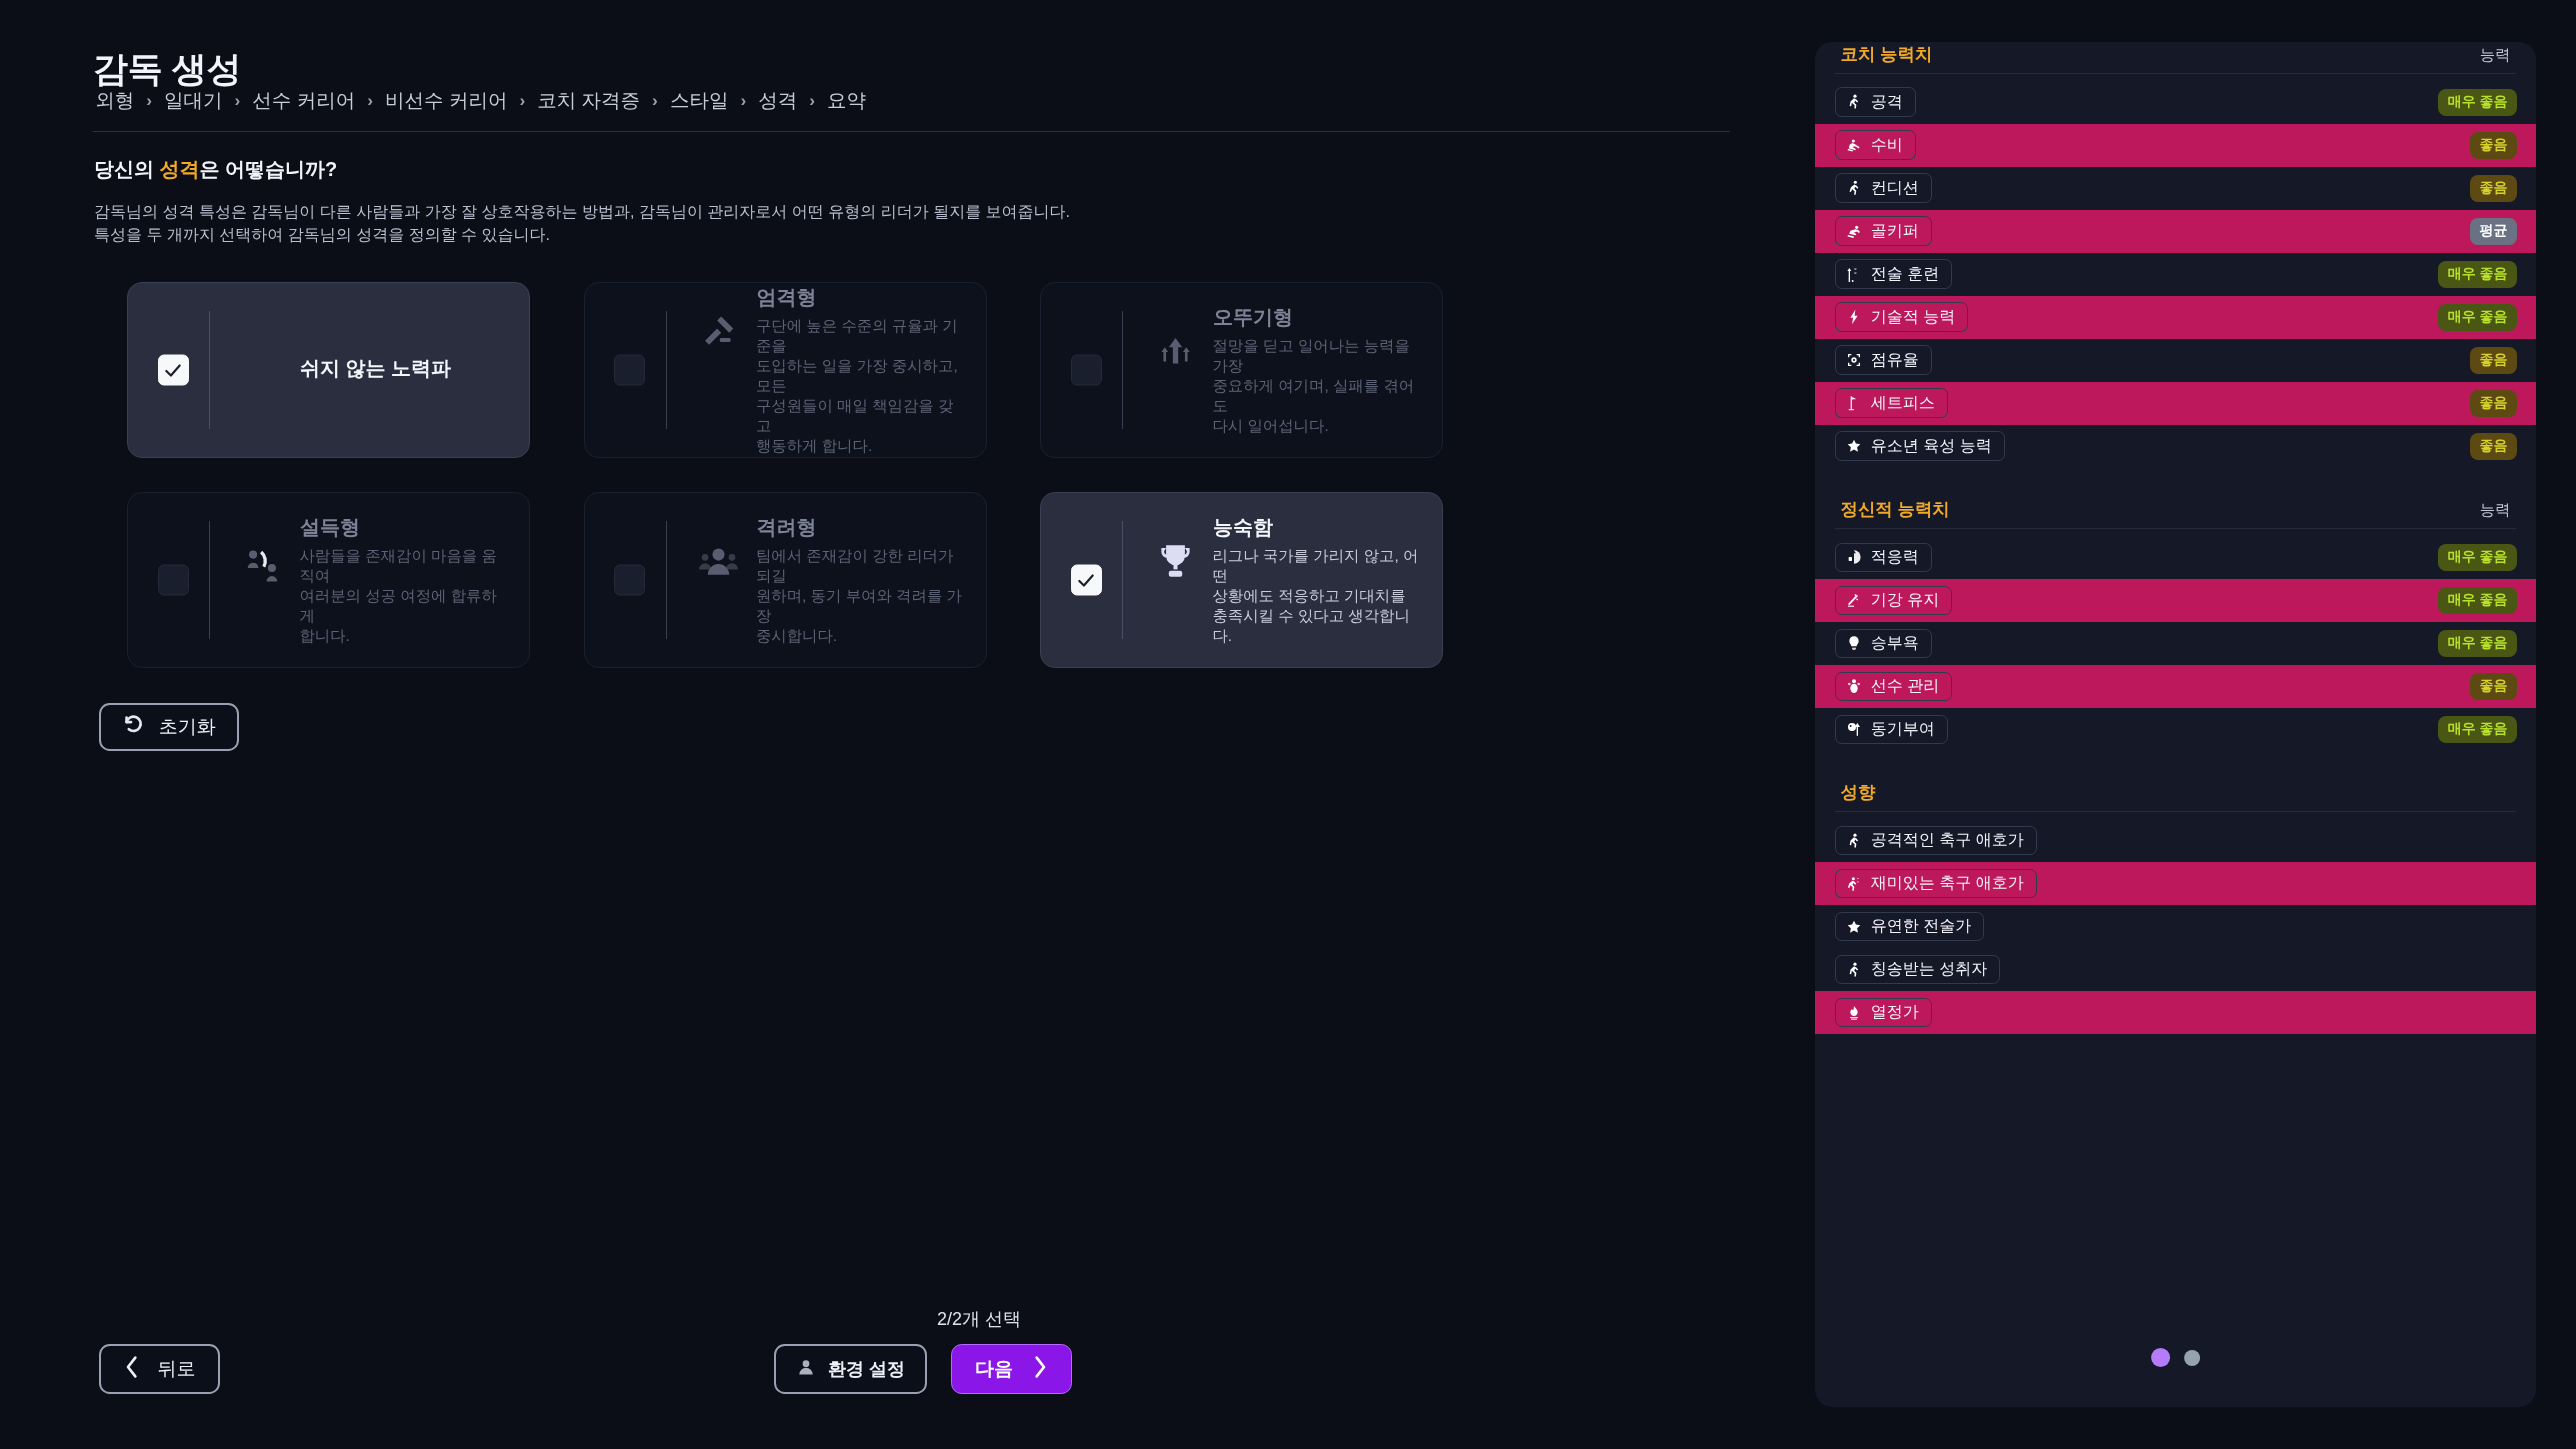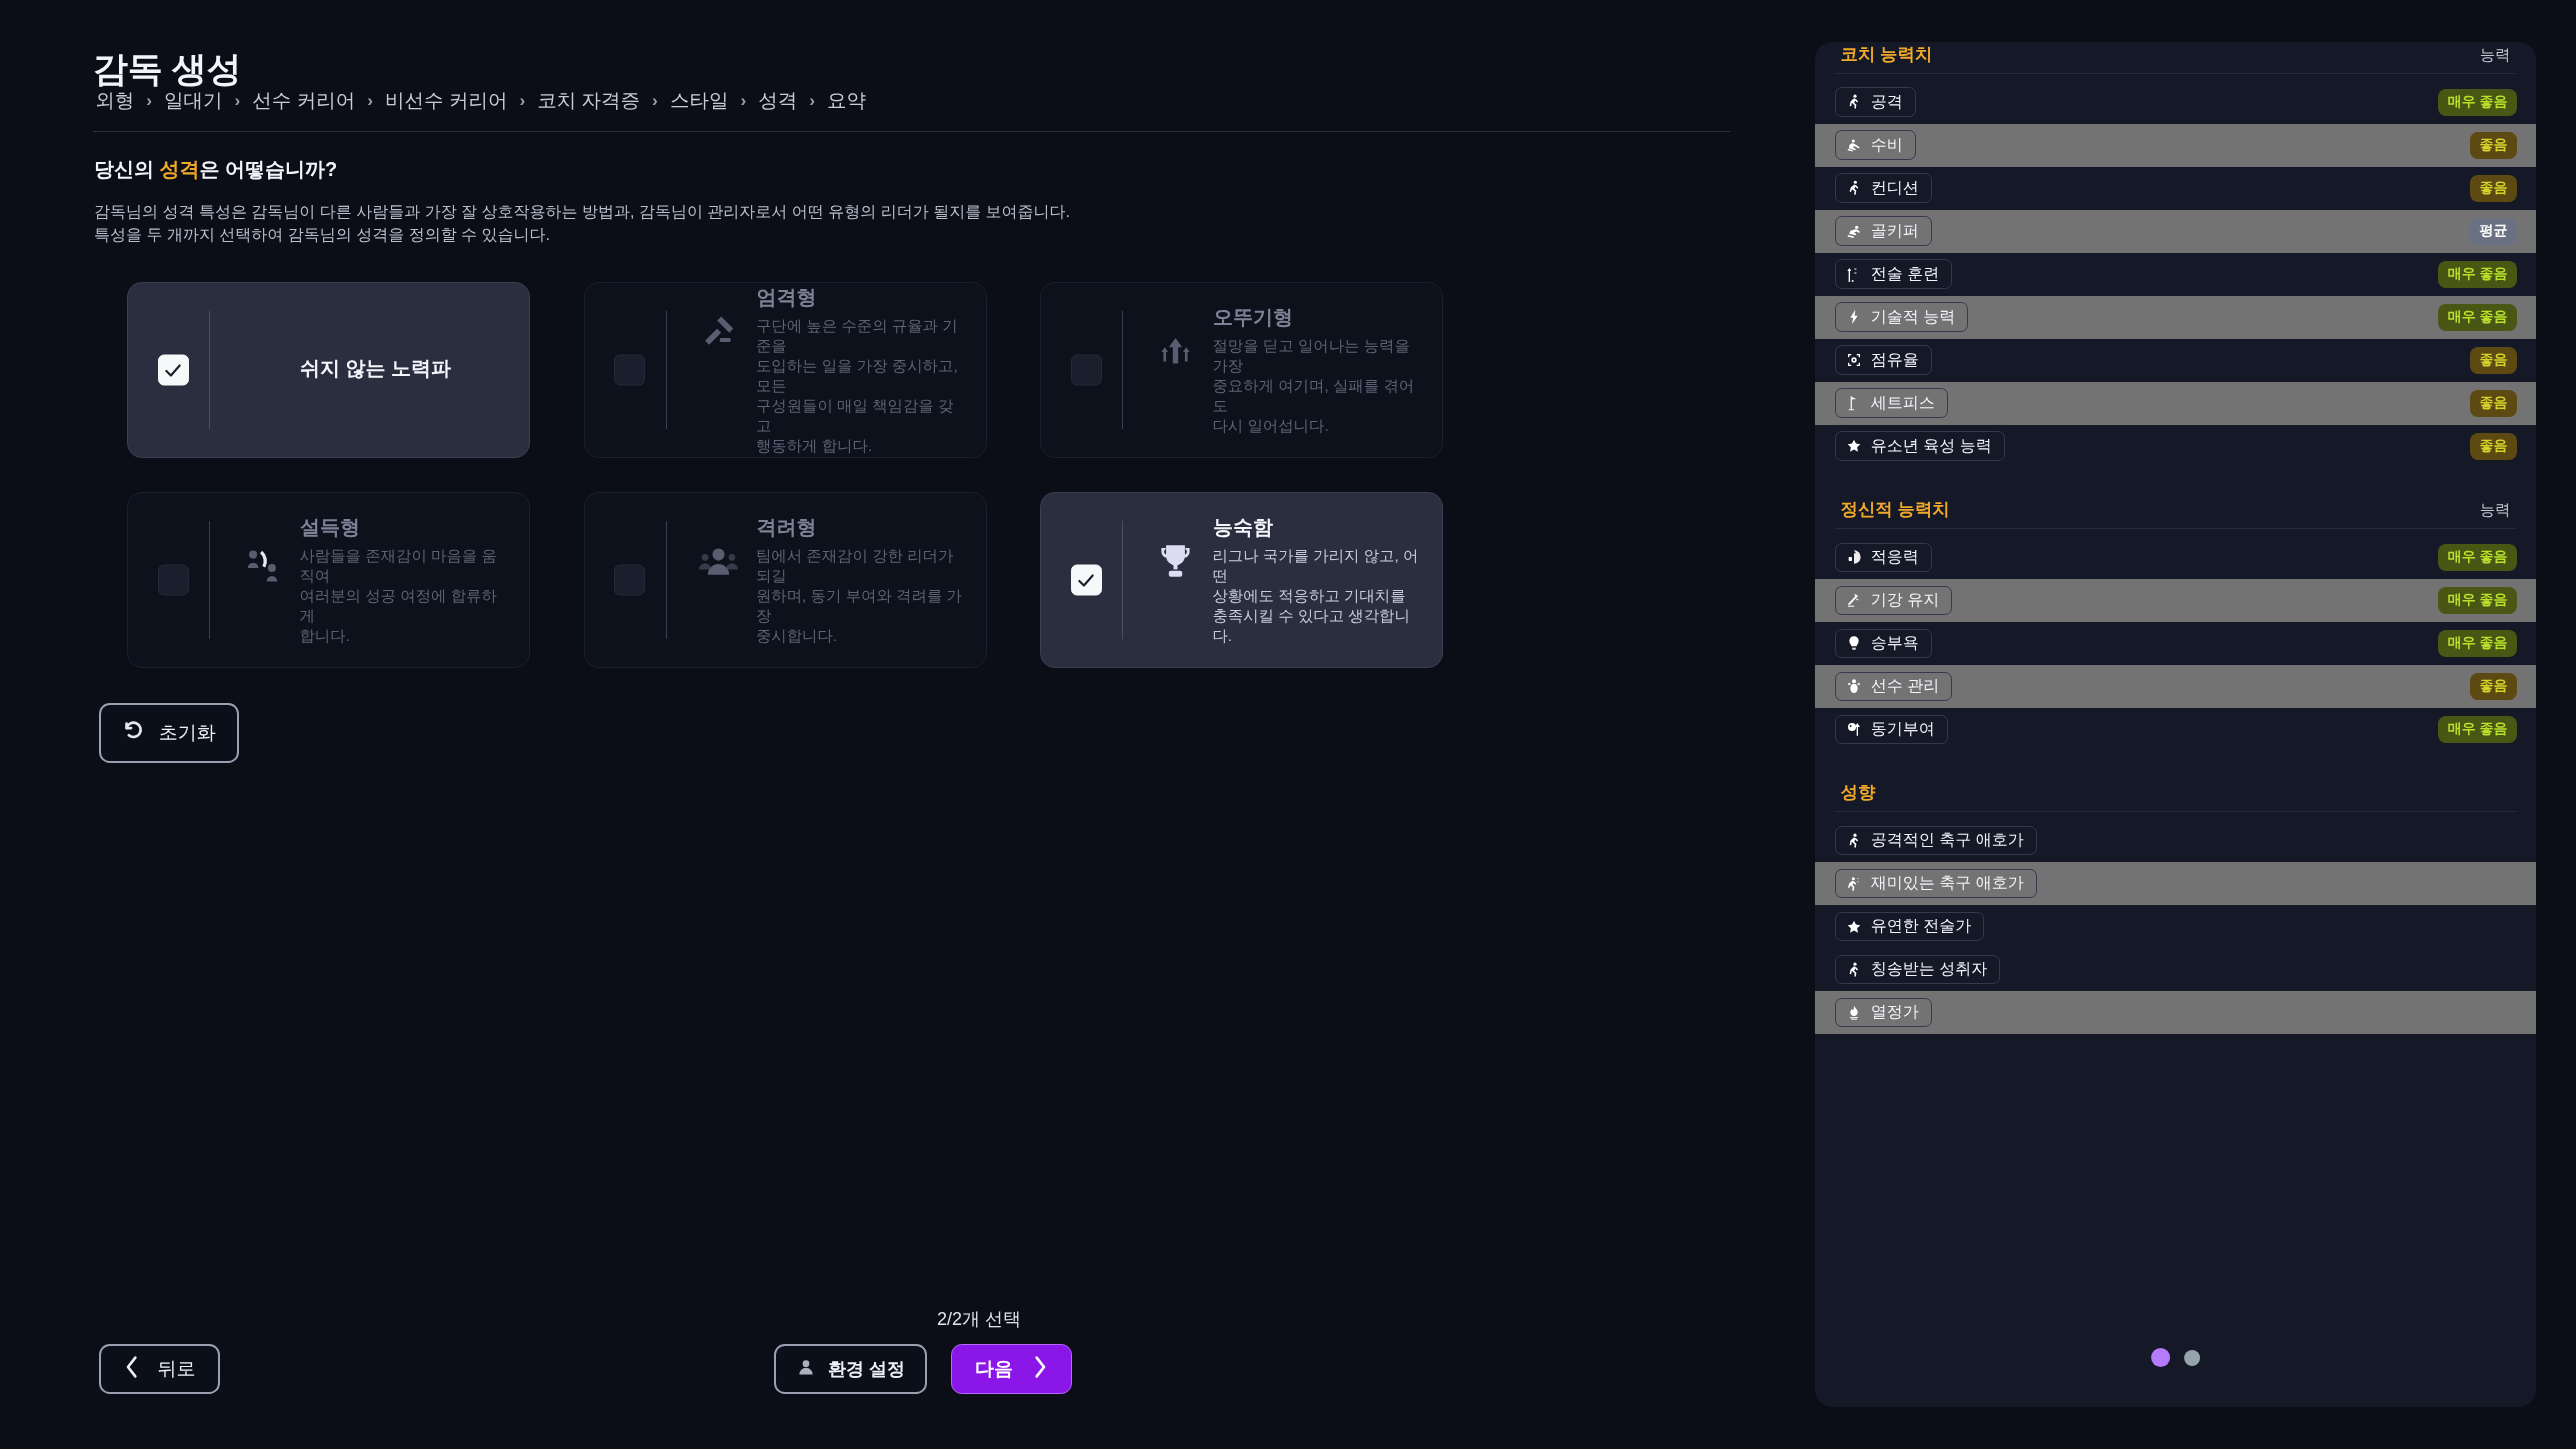--- a/index.html
+++ b/index.html
@@ -95,21 +95,21 @@
     font-size: 15.4px; line-height: 1.30; color: #5d6376; white-space: pre-line;
     padding-top: 1.3px;
   }
   .card.selected .cdesc { color: #c9cdda; }
   .card.selected .cicon svg { fill: #dcdcf2; }
   .card .cicon svg { fill: #585e70; }
 
   
   .reset-btn {
     position: absolute; left: 99px; top: 703px;
-    height: 60px; padding: 0 21.5px;
+    height: 48px; padding: 0 21.5px;
     display: inline-flex; align-items: center; gap: 14.8px;
     border: 2px solid #9aa0b2; border-radius: 10.7px;
     background: #0b0f1a; color: #eef0f6; font-size: 19px; font-weight: 500;
   }
   .reset-btn svg { width: 21.5px; height: 21.5px; stroke: #e4e7ef; fill: none; stroke-width: 3; }
 
   
   .back-btn {
     position: absolute; left: 99px; top: 1344px;
     height: 50px; padding: 0 23px;
@@ -153,21 +153,21 @@
   }
   .sec-title { font-size: 17.4px; font-weight: 700; color: #f0a92a; }
   .sec-right { font-size: 15.4px; color: #c4c9d6; }
   .sec-rule { height: 1.3px; background: #262c3d; margin: 0 20px 6.7px 20px; }
 
   .arow {
     position: relative; height: 43px;
     display: flex; align-items: center;
     padding: 0 19px 0 20px;
   }
-  .arow.alt { background: #737373; }
+  .arow.alt { background: #be185d; }
   .achip {
     display: inline-flex; align-items: center; gap: 8px;
     height: 29.5px; padding: 0 12px 0 9.4px;
     border: 0.7px solid #333a4d; border-radius: 6.7px;
     background: transparent;
   }
   .achip .ico { width: 17.4px; height: 17.4px; display: flex; align-items: center; justify-content: center; }
   .achip .ico svg { width: 16px; height: 16px; fill: #ffffff; }
   .achip .lbl { font-size: 16px; color: #f2f4fa; white-space: nowrap; }
   .abadge {

